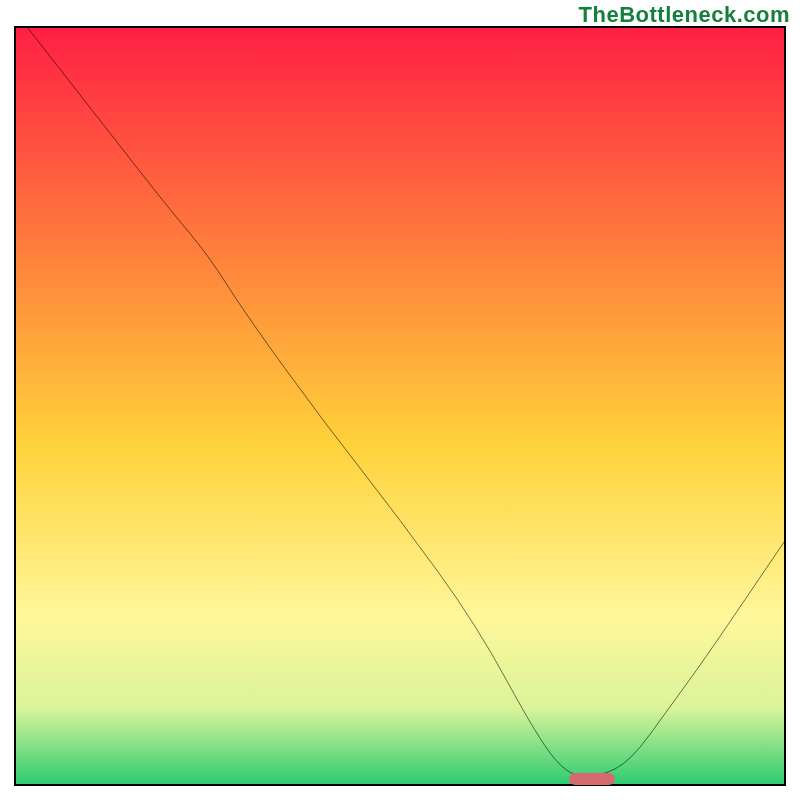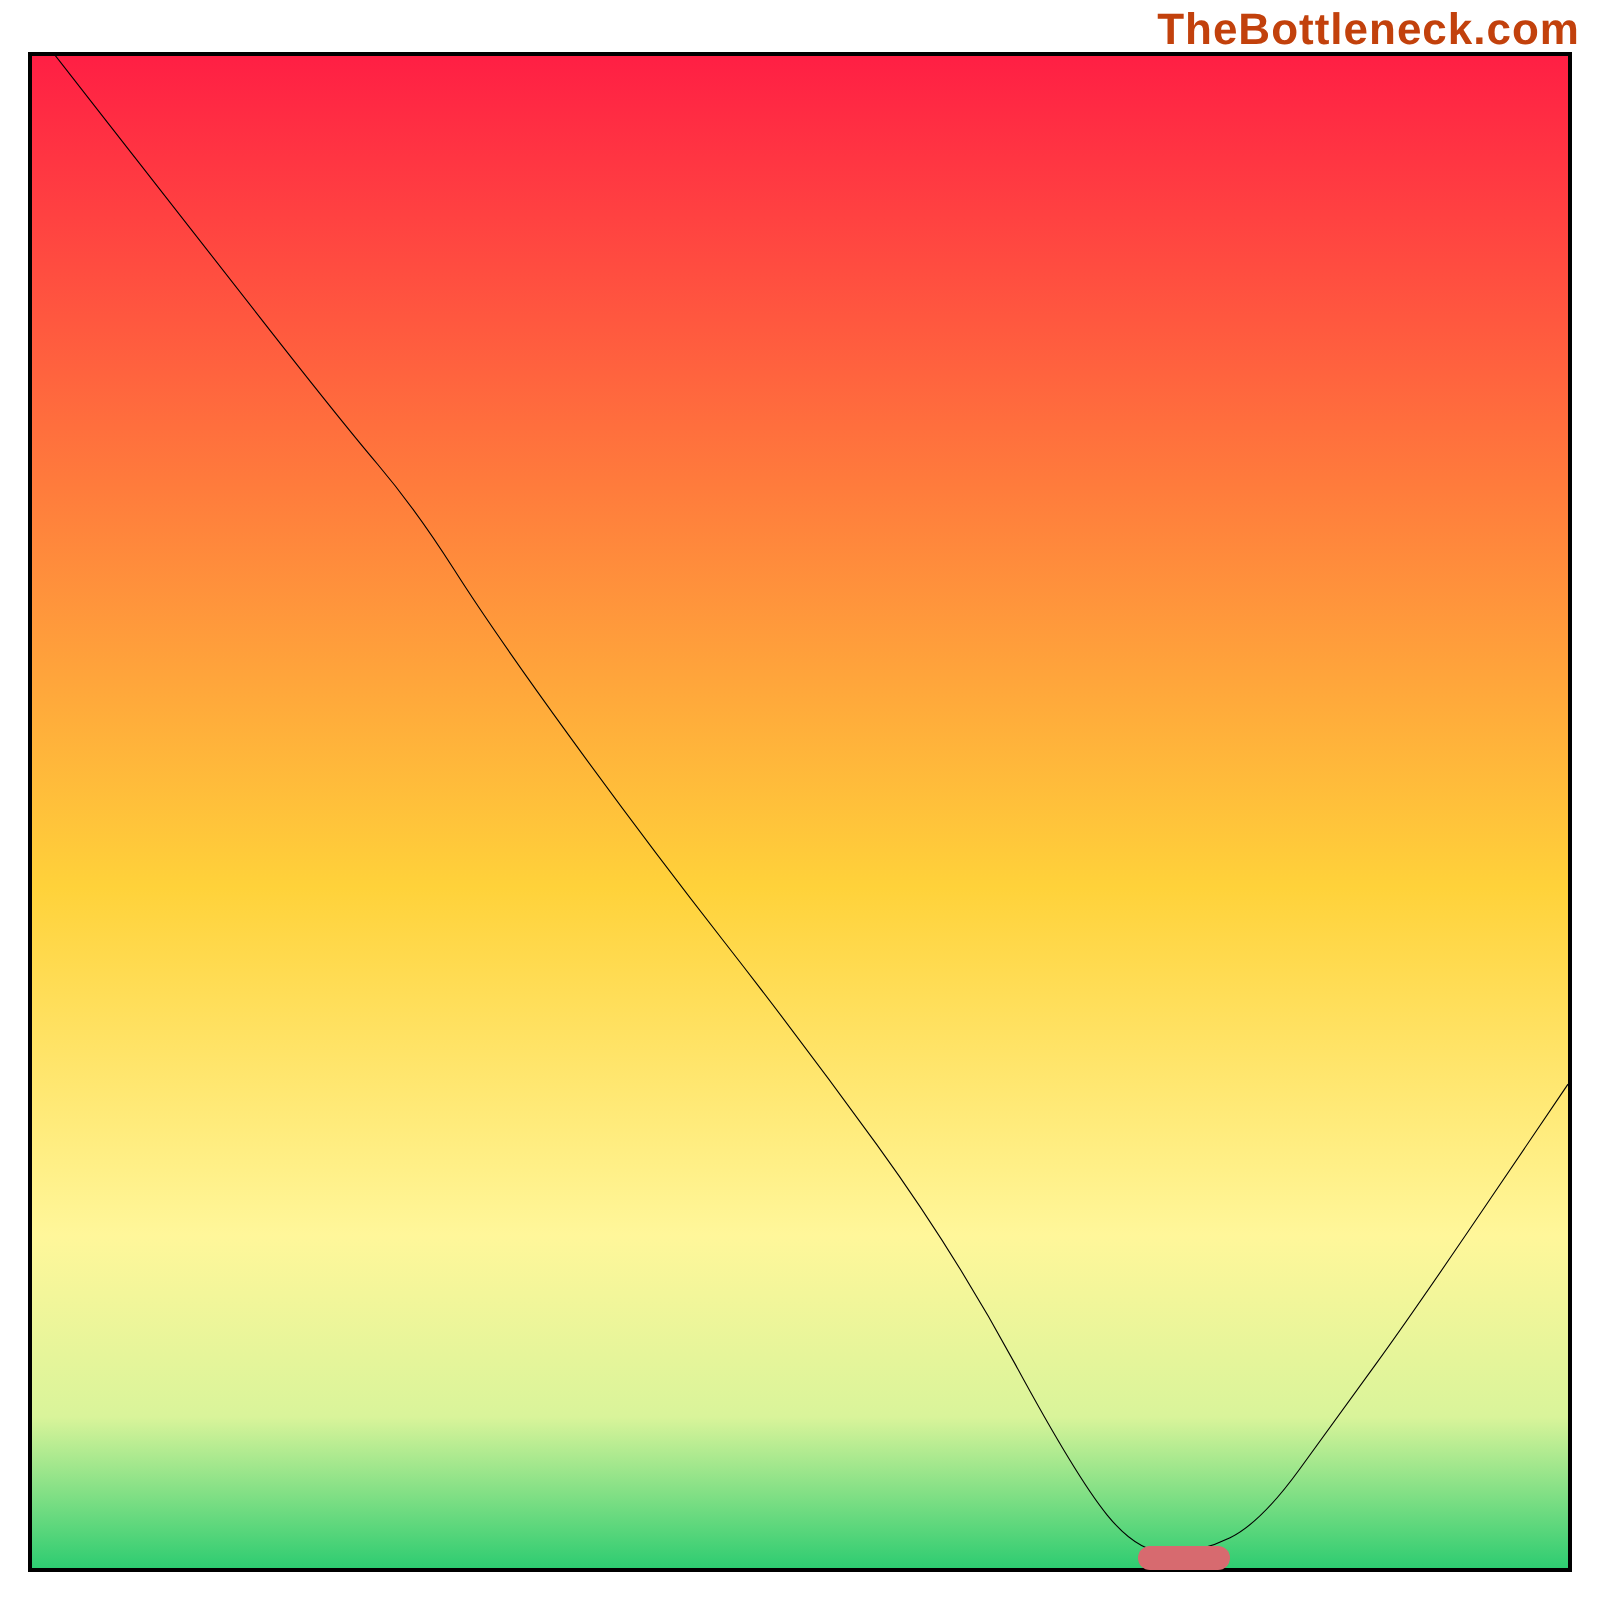--- a/index.html
+++ b/index.html
@@ -15,21 +15,21 @@
     position: relative;
     width: 800px;
     height: 800px;
   }
   .watermark {
     position: absolute;
     top: 2px;
     right: 10px;
     font-size: 22px;
     font-weight: 600;
-    color: #c2410c;
+    color: #15803d;
     letter-spacing: 0.5px;
     z-index: 5;
   }
   .plot-area {
     position: absolute;
     left: 14px;
     top: 26px;
     width: 772px;
     height: 760px;
     box-sizing: border-box;

